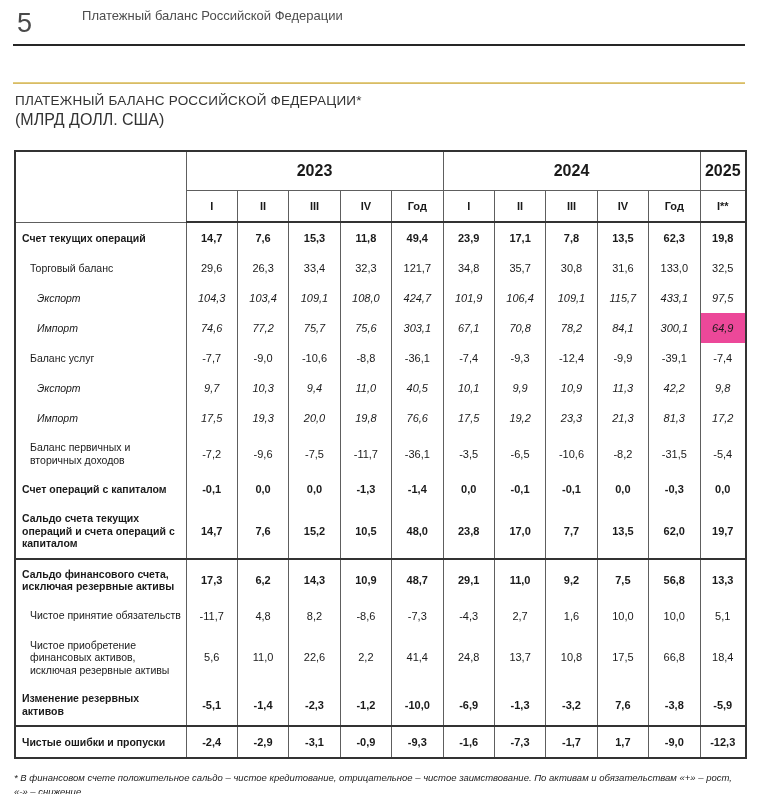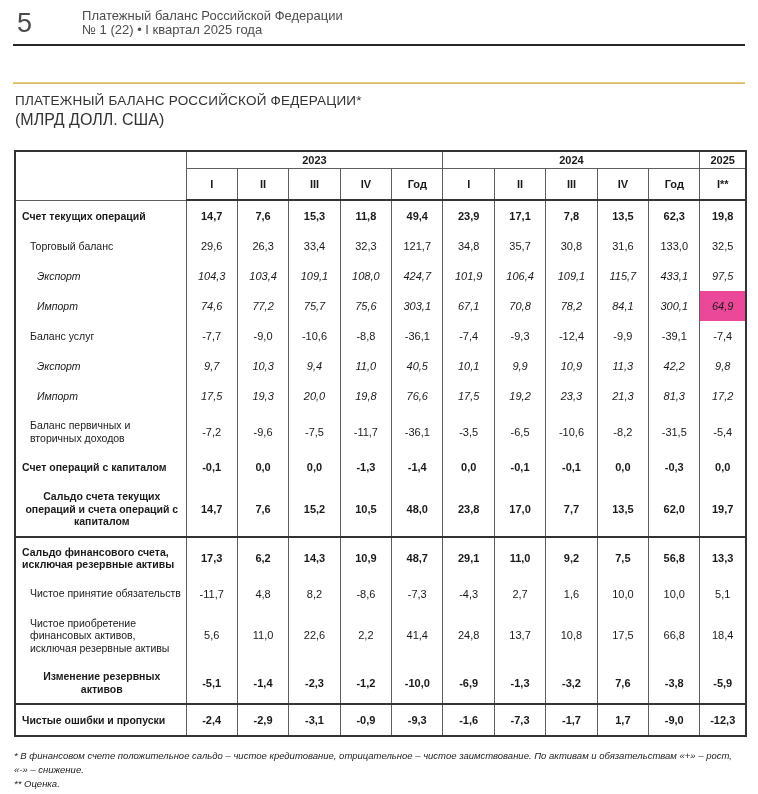--- a/index.html
+++ b/index.html
@@ -60,53 +60,52 @@
     border: 2px solid #333333;
   }
   th, td {
     border-left: 1px solid #5e5e5e;
     border-right: 1px solid #5e5e5e;
     text-align: center;
     vertical-align: middle;
     font-size: 11px;
   }
   thead th { font-weight: 700; color: #1a1a1a; }
-  thead tr.year-row th { border-bottom: 1px solid #5e5e5e; padding: 2px 2px; font-size: 11px; }
+  thead tr.year-row th { border-bottom: 1px solid #5e5e5e; padding: 10px 2px; font-size: 16px; }
   thead tr.quarter-row th { padding: 9px 2px; border-bottom: 2px solid #333333; }
   th.label-head { border-bottom: 2px solid #333333; }
   td.lbl {
     text-align: left;
     font-size: 10.5px;
     line-height: 12.5px;
     padding: 8px 4px 8px 6px;
   }
   td.val { padding: 9px 1px; }
   tr.bold { font-weight: 700; }
   tr.italic td { font-style: italic; }
   td.ind1 { padding-left: 14px; }
   td.ind2 { padding-left: 21px; }
-  tr.divider td { border-bottom: 2px solid #333333; text-align: center; }
+  tr.divider td { border-bottom: 2px solid #333333; }
   td.hl { background: #ec4899; }
   
   .footnotes {
     margin: 12px 13px 0 14px;
     font-style: italic;
     font-size: 9.5px;
     line-height: 14px;
     color: #1c1c1c;
   }
 </style>
 </head>
 <body>
 
 <div class="page-header">
   <div class="page-number">5</div>
   <div class="issue-info">
     <div>Платежный баланс Российской Федерации</div>
-    <div>№ 1 (22) • I квартал 2025 года</div>
   </div>
 </div>
 
 <div class="gold-rule"></div>
 
 <div class="doc-title">ПЛАТЕЖНЫЙ БАЛАНС РОССИЙСКОЙ ФЕДЕРАЦИИ*</div>
 <div class="doc-subtitle">(МЛРД ДОЛЛ. США)</div>
 
 <table>
   <colgroup>

